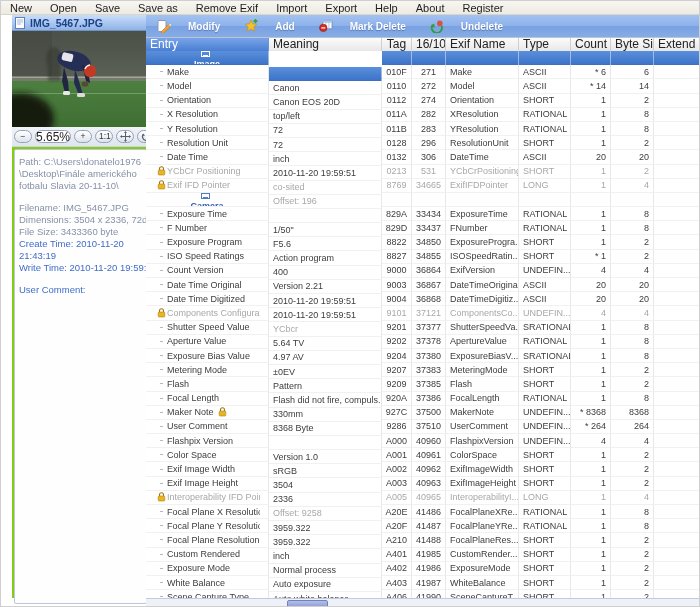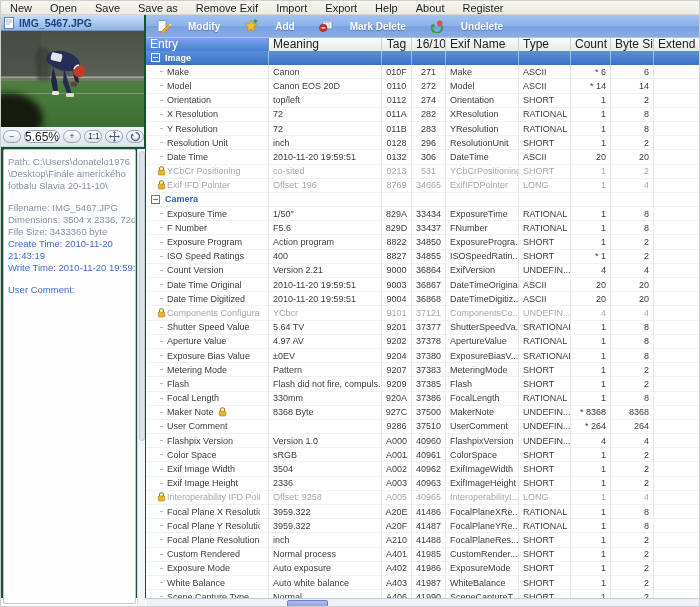--- a/index.html
+++ b/index.html
@@ -5,21 +5,21 @@
   html,body{margin:0;padding:0;background:#fff;}
   *{box-sizing:border-box;font-family:"Liberation Sans",sans-serif;}
   #app{position:relative;width:700px;height:607px;background:#fff;overflow:hidden;border:1px solid #cfcfcf;}
 
   
   #menubar{position:absolute;left:0;top:0;width:700px;height:14px;display:flex;align-items:center;
     background:linear-gradient(#f8f6f1,#edeae2);border-bottom:1px solid #d9d5c9;font-size:11px;color:#1d1d1d;}
   .menu-item{padding:0 9px;height:14px;line-height:14px;cursor:default;white-space:nowrap;}
 
   
-  #left-panel{position:absolute;left:0;top:14px;width:145px;height:583px;background:#14532d;}
+  #left-panel{position:absolute;left:11px;top:14px;width:145px;height:583px;background:#84cc16;}
   #lp-title{position:absolute;left:0;top:0;width:143px;height:16px;display:flex;align-items:center;gap:4px;
     background:linear-gradient(#cadef9,#8fb3e7);border-bottom:1px solid #7092c4;padding-left:3px;
     font-size:10.5px;font-weight:bold;color:#1b4187;}
   #thumb{position:absolute;left:0;top:16px;width:143px;height:96px;overflow:hidden;background:#50554b;}
   #zoombar{position:absolute;left:0;top:112px;width:143px;height:20px;background:linear-gradient(#f0f3f8,#dfe5ee);
     display:flex;align-items:center;gap:3px;padding:0 2px;border-bottom:1px solid #ccd4e0;}
   .zbtn{height:13px;min-width:18px;padding:0 3px;border:1px solid #94a1b6;border-radius:7px;
     background:linear-gradient(#ffffff,#dde3ec);font-size:8.5px;line-height:11px;color:#333;text-align:center;cursor:default;}
   #zoom-value{height:13px;width:38px;border:1px solid #94a1b6;border-radius:7px;background:#fff;
     font-size:12px;line-height:12px;text-align:center;color:#222;}
@@ -44,32 +44,32 @@
   #thead{position:absolute;left:0;top:22px;width:555px;height:14px;display:flex;
     border-top:1px solid #b9c4d6;background:linear-gradient(#fbfbfb,#e8e8e8);}
   .th{height:14px;line-height:13px;font-size:12px;color:#222;border-right:1px solid #cfcfcf;border-bottom:1px solid #c6c6c6;
     padding:0 4px;white-space:nowrap;overflow:hidden;cursor:default;}
   .th.sorted{background:linear-gradient(#7aa4e8,#4a7ed2);color:#fff;border-right:1px solid #6b94d8;}
   .th.r{text-align:right;}
   #tbody{position:absolute;left:0;top:36px;width:555px;height:547px;overflow:hidden;background:#fff;}
   .tr{display:flex;width:555px;height:14.2px;}
   .td{height:14.2px;line-height:14px;font-size:9px;color:#3c3c3c;border-right:1px solid #e8e8e8;border-bottom:1px solid #f1f1f1;
     padding:0 4px;white-space:nowrap;overflow:hidden;display:flex;align-items:center;}
-  .c0{width:123px;} .c1{width:113px;} .c2{width:30px;justify-content:center;} .c3{width:34px;justify-content:center;}
+  .c0{width:123px;} .c1{width:113px;margin-top:16px;} .c2{width:30px;justify-content:center;} .c3{width:34px;justify-content:center;}
   .c4{width:73px;} .c5{width:52px;} .c6{width:40px;justify-content:flex-end;} .c7{width:43px;justify-content:flex-end;}
   .c8{width:47px;border-right:none;}
   .h0{width:123px;} .h1{width:113px;} .h2{width:30px;text-align:center;} .h3{width:34px;text-align:center;}
   .h4{width:73px;} .h5{width:52px;} .h6{width:40px;} .h7{width:43px;} .h8{width:47px;border-right:none;}
   .tr.locked .td{color:#a8a8a8;}
   .tr .rowmark{display:inline-flex;width:12px;min-width:12px;justify-content:center;align-items:center;}
   .tr .dot{width:3px;height:1px;background:#b8b8b8;display:inline-block;}
   .tr .elabel{overflow:hidden;white-space:nowrap;}
   .tr .postmark{display:inline-flex;margin-left:4px;align-items:center;}
   .tr.child .c0{padding-left:9px;}
-  .tr.group .td{font-weight:bold;color:#2f5fae;}
+  .tr.group .td{font-weight:bold;color:#2f5fae;flex-direction:column;}
   .tr.group .gbox{width:9px;height:9px;min-width:9px;border:1px solid #4b7cc4;background:#fff;position:relative;margin:0 5px 0 1px;}
   .tr.group .gbox::after{content:"";position:absolute;left:1px;right:1px;top:3px;height:1px;background:#4b7cc4;}
   .tr.group.sel .td{background:linear-gradient(#5a8fdc,#3e74c8);color:#fff;border-right:1px solid rgba(255,255,255,.45);border-bottom:1px solid #3f6fbe;}
   .tr.group.sel .gbox{border-color:#fff;background:transparent;}
   .tr.group.sel .gbox::after{background:#fff;}
 
   
   #hscroll{position:absolute;left:0;top:583px;width:555px;height:10px;background:#eef1f7;border-top:1px solid #c2cbd8;}
   #hthumb{position:absolute;left:141px;top:1px;width:41px;height:8px;border:1px solid #7280be;border-radius:2px;
     background:linear-gradient(#b3bfe9,#8c9cd6);}

